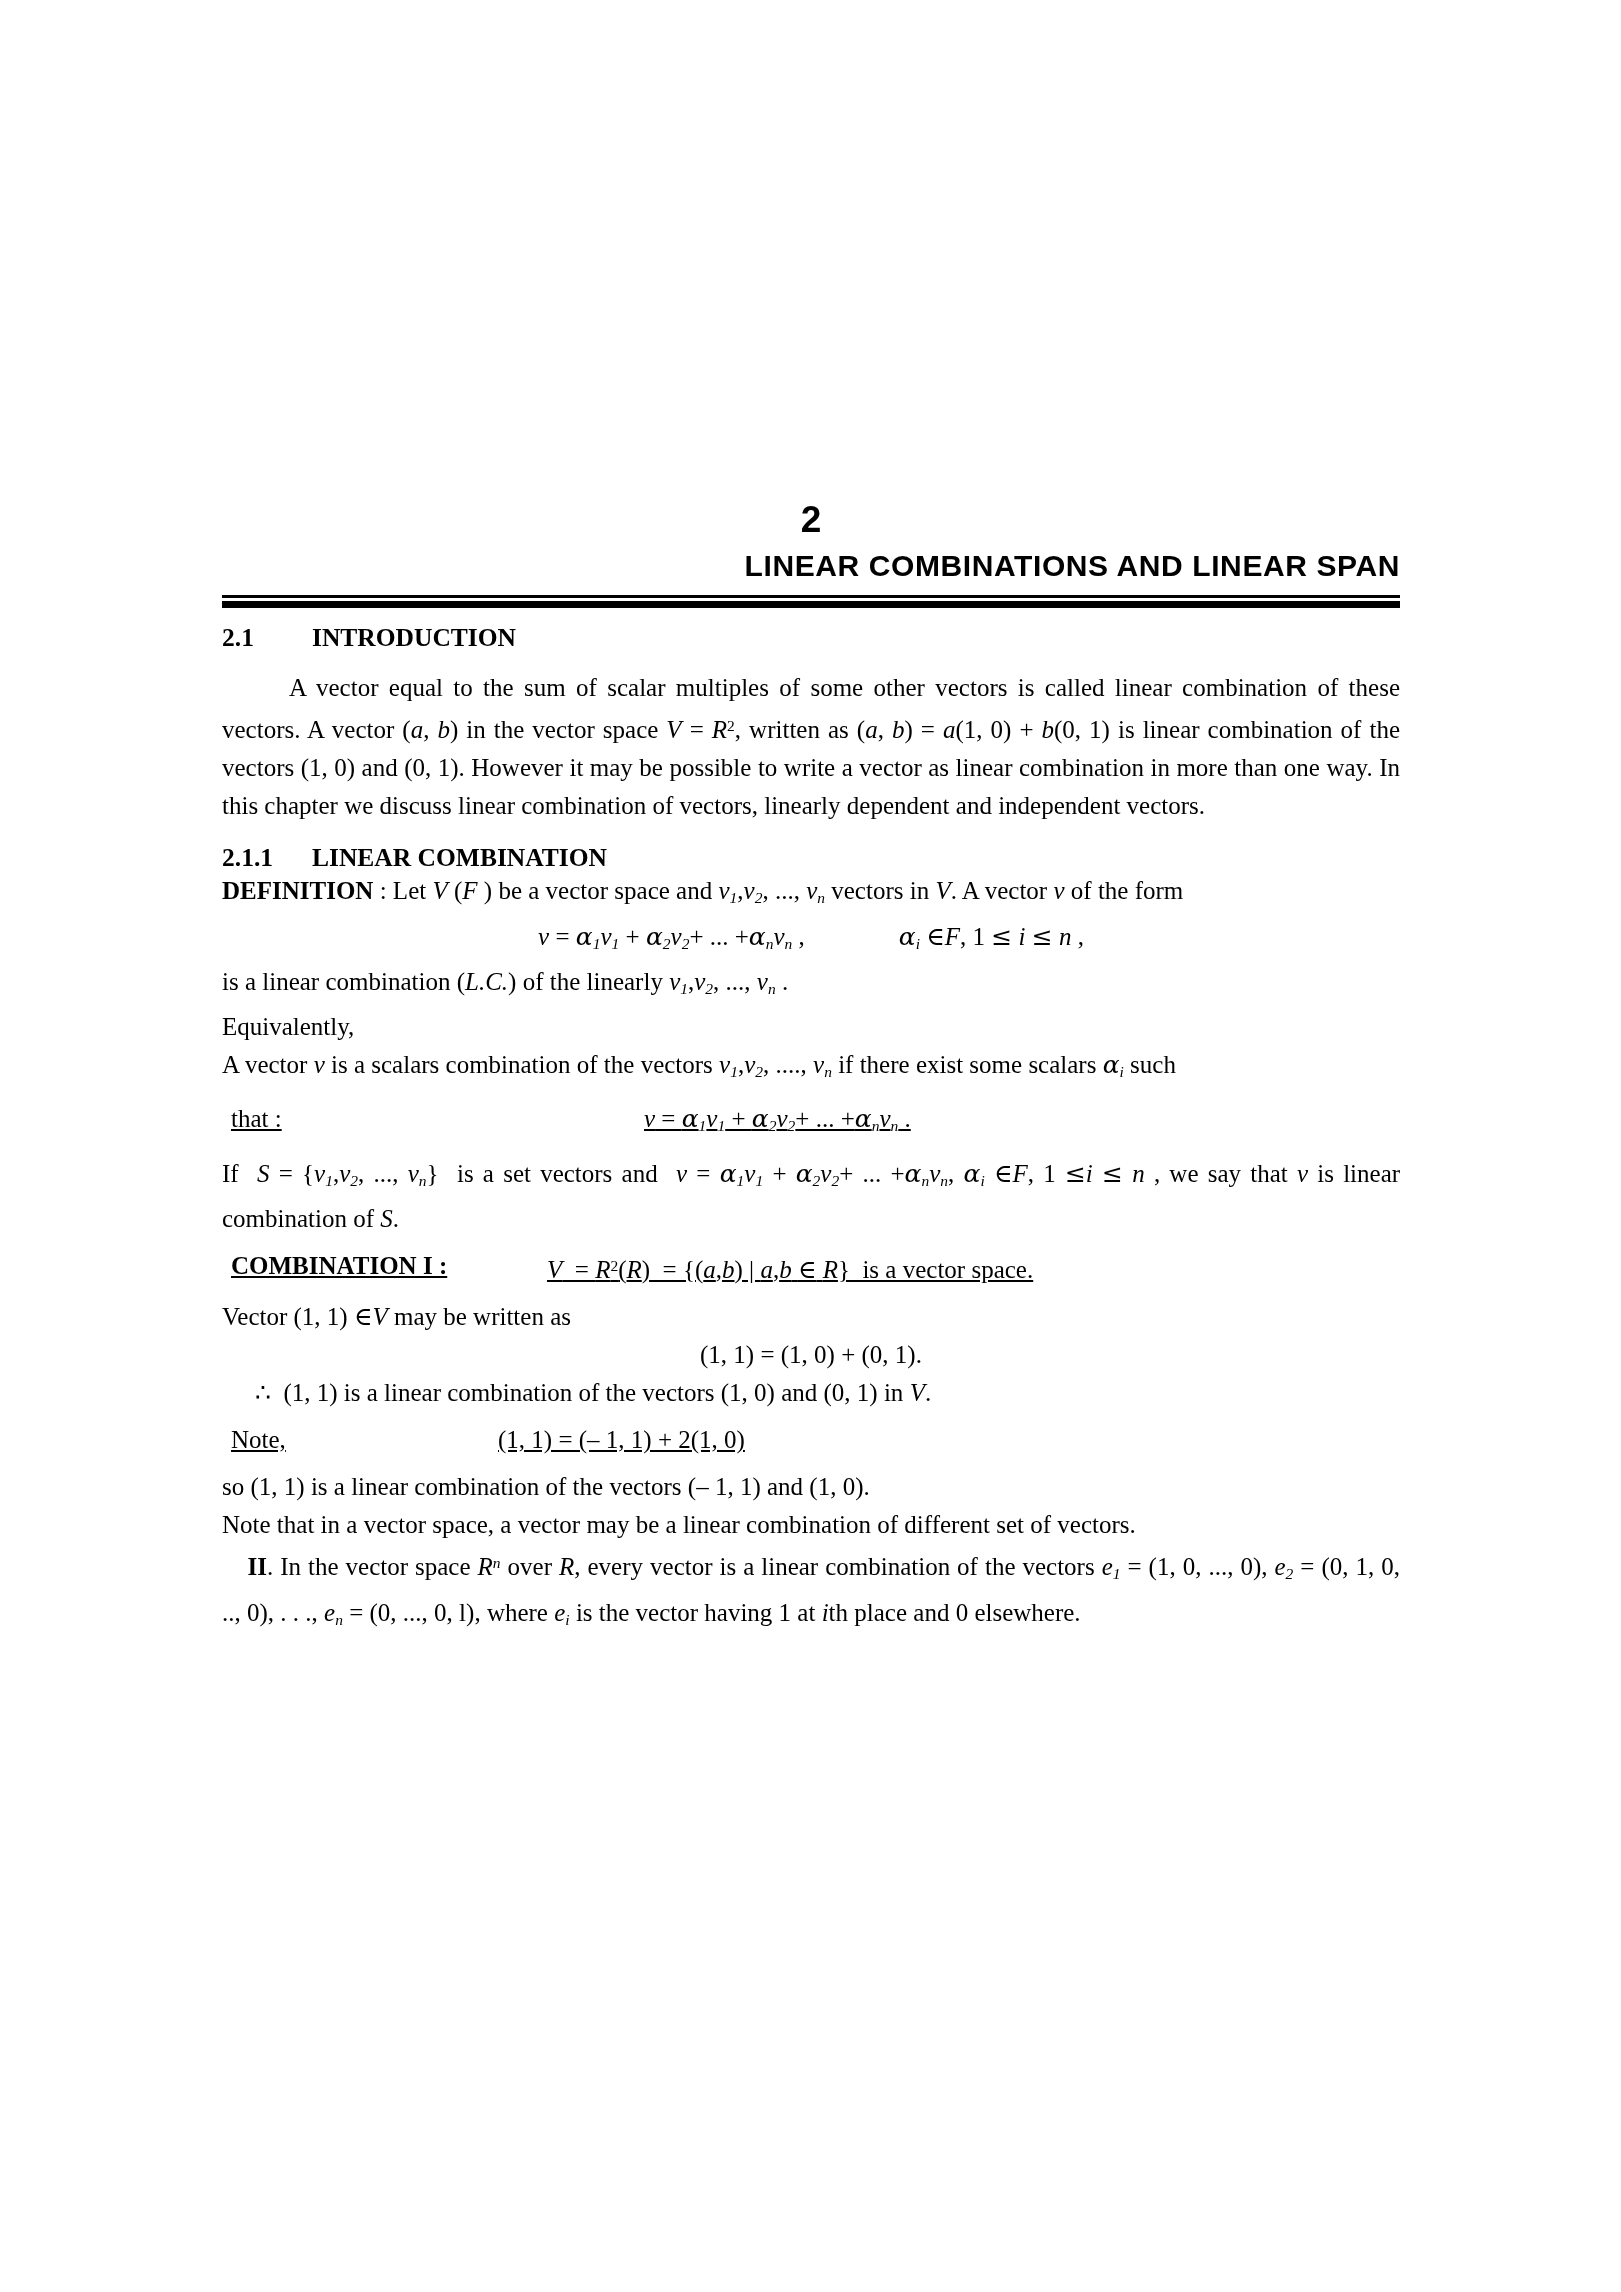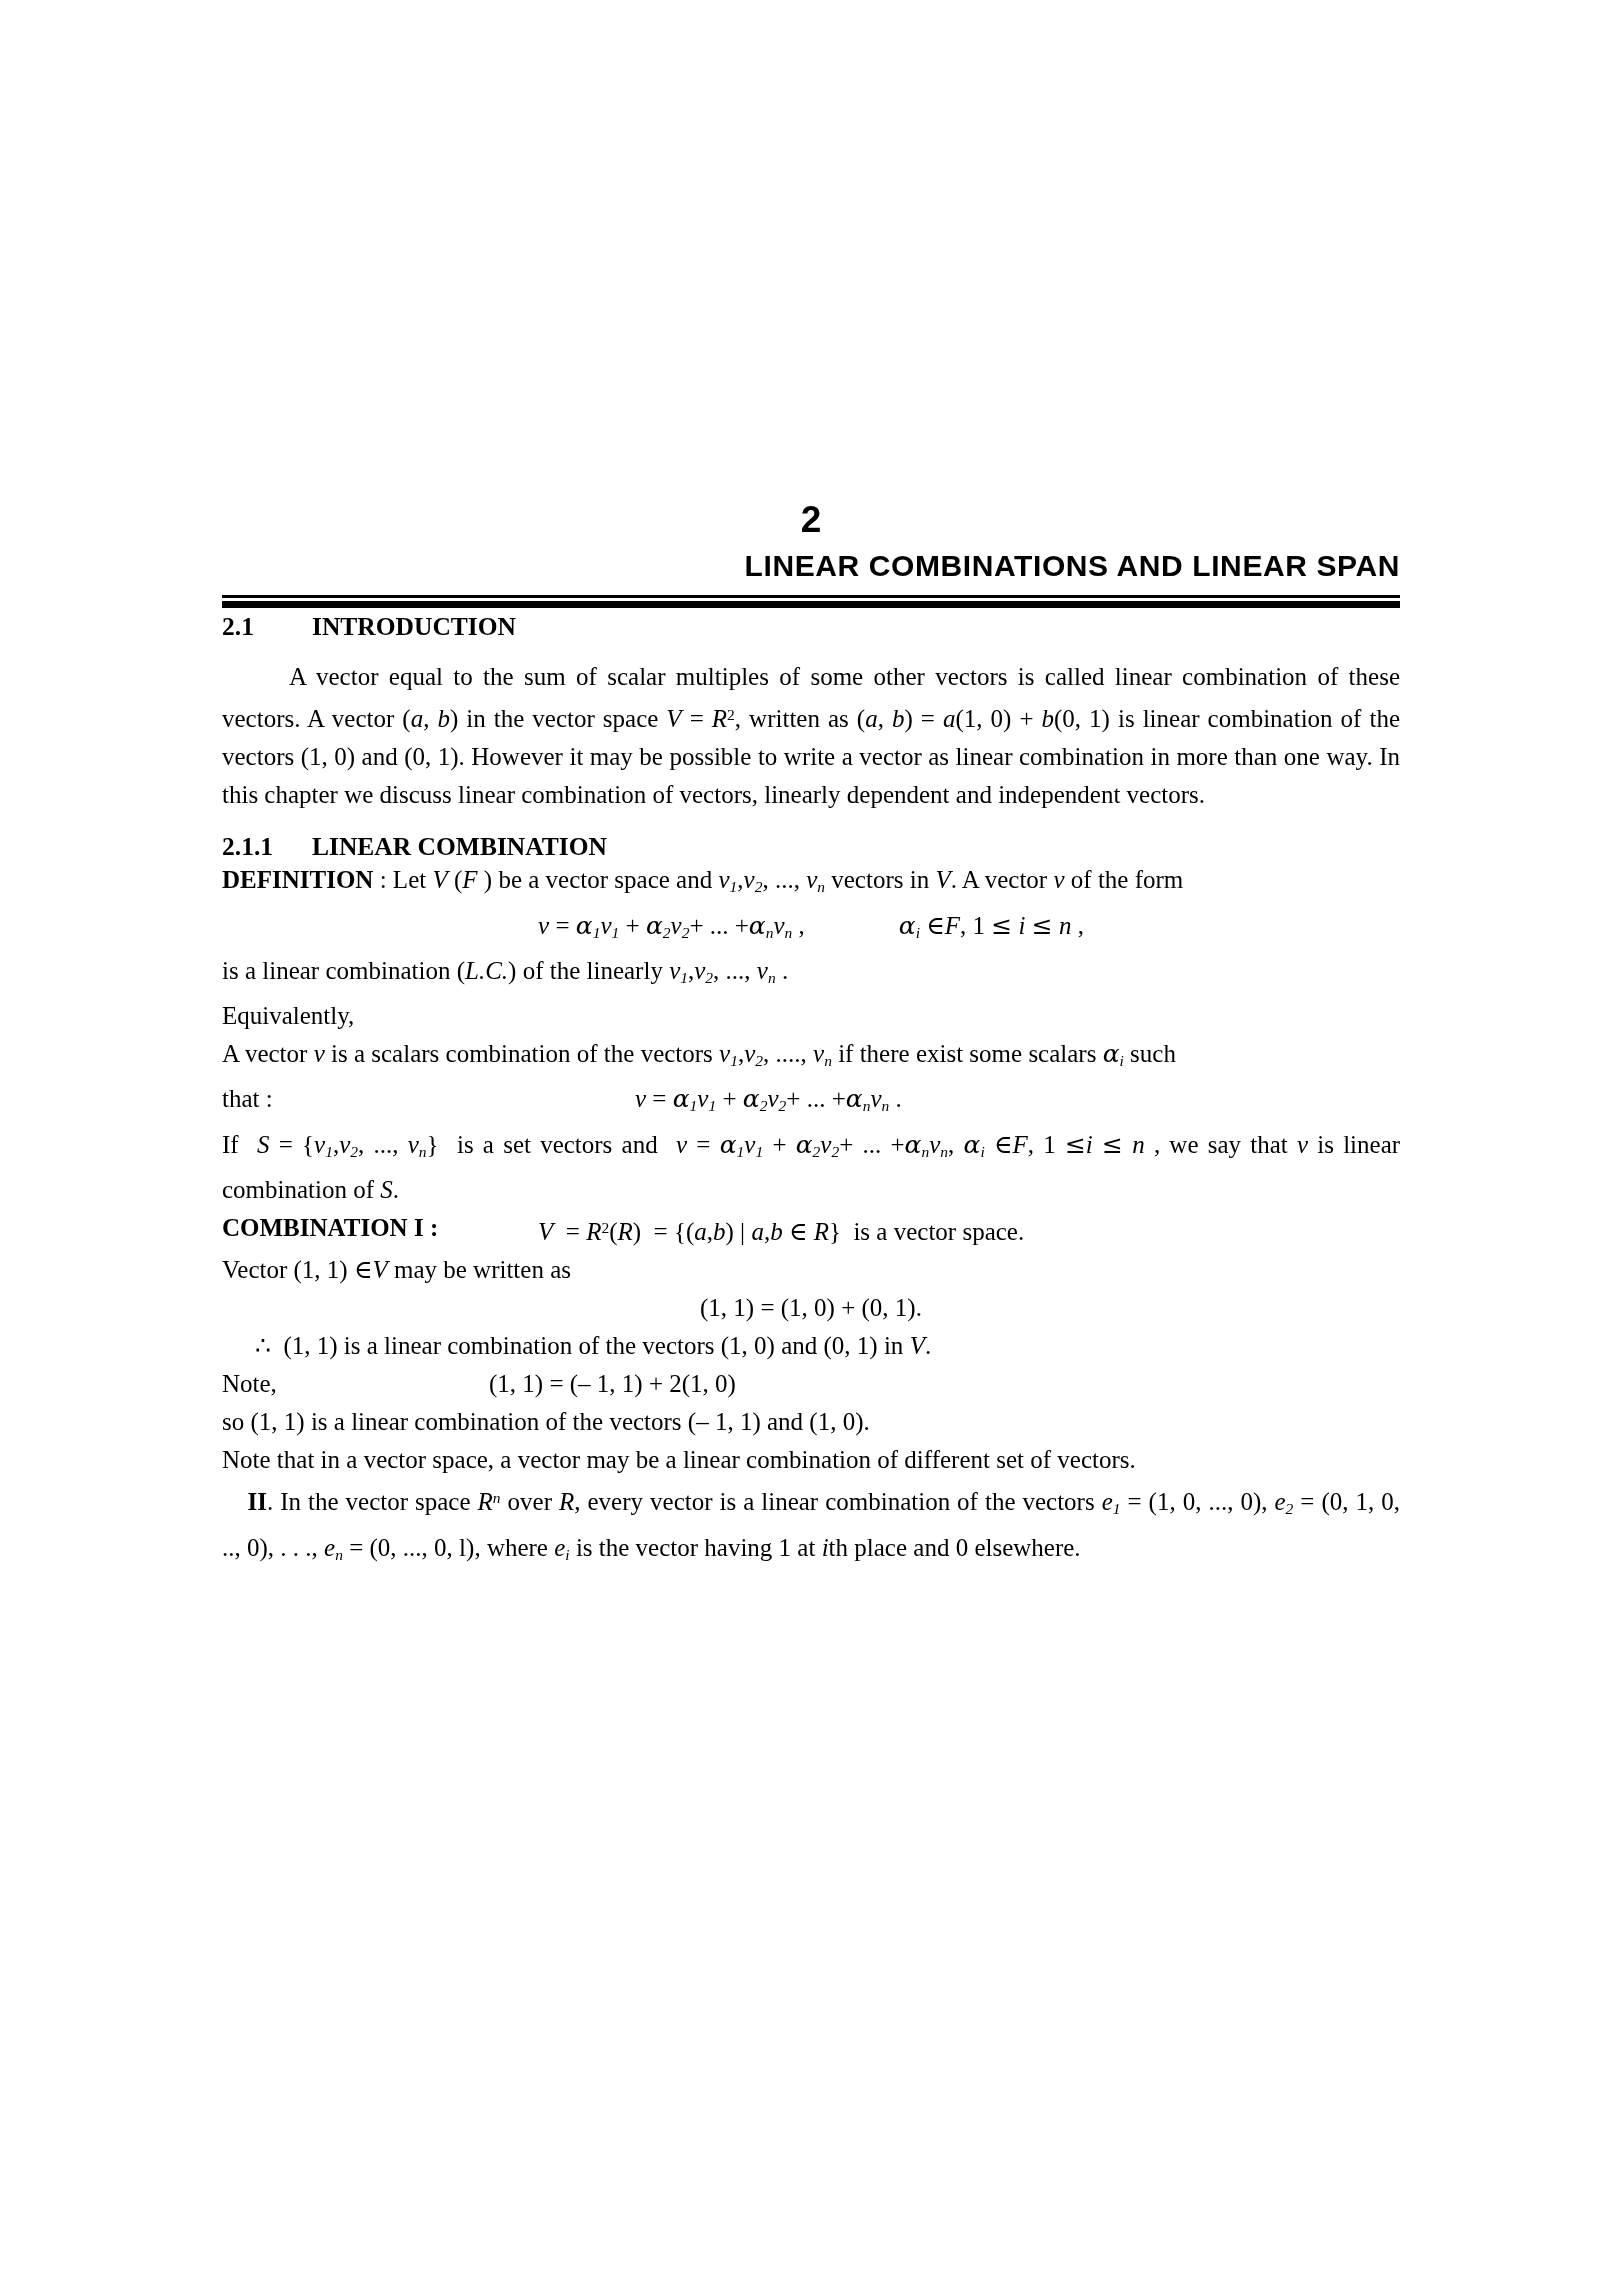--- a/index.html
+++ b/index.html
@@ -63,21 +63,21 @@
     height: 6.9px;
     background: #000;
     width: 100%;
   }
 
   
   .sec-head {
     font-weight: bold;
     font-size: 25.5px;
     line-height: 29px;
-    margin-top: 4px;
+    margin-top: 15px;
     display: flex;
   }
   .sec-head .num { width: 90px; flex: none; }
   .sec-head.sub { margin-top: 18px; }
   .sec-head.sub .num { width: 90px; }
 
   
   p.body {
     font-size: 25px;
     line-height: 38px;
@@ -108,22 +108,23 @@
     font-size: 0.62em;
     vertical-align: 0.46em;
     font-style: normal;
   }
   .bold { font-weight: bold; }
 
   
   .eq-row {
     font-size: 25px;
     line-height: 38px;
-    margin: 0;
+    margin: 9px;
     display: flex;
+    text-decoration: underline;
   }
   .eq-center {
     display: block;
     text-align: center;
     font-size: 25px;
     line-height: 38px;
     margin: 0;
   }
   .eq-inline { white-space: nowrap; }
   .eq-indent-2 { padding-left: 286px; }

